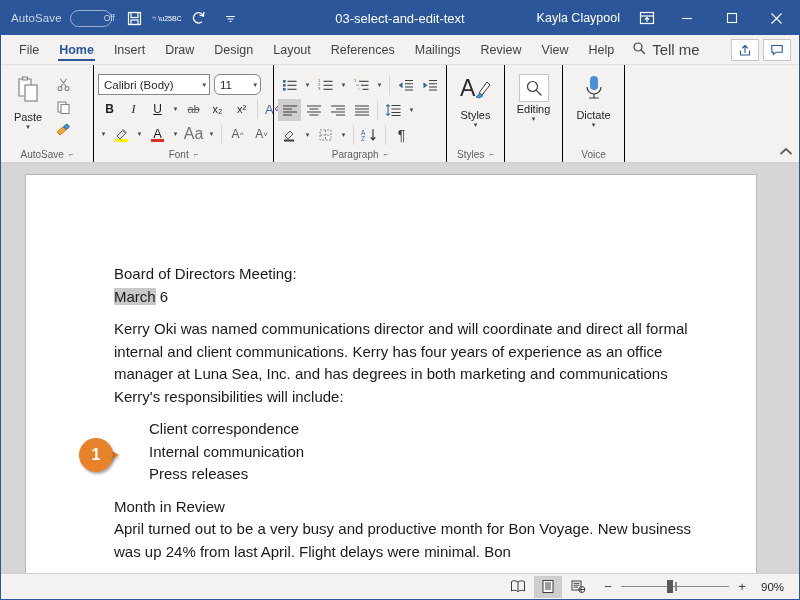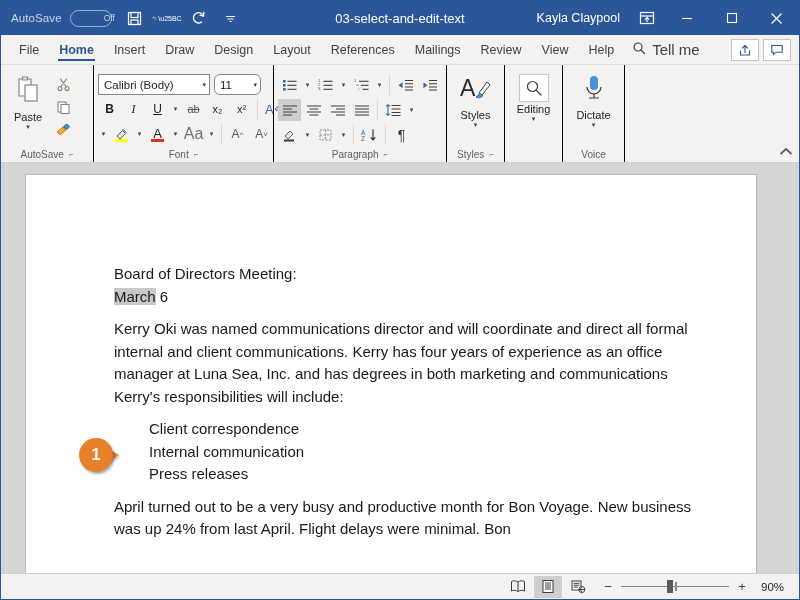--- a/index.html
+++ b/index.html
@@ -609,20 +609,21 @@
         </div>
         <div class="para">
           <div>Kerry Oki was named communications director and will coordinate and direct all formal internal and client communications. Kerry has four years of experience as an office manager at Luna Sea, Inc. and has degrees in both marketing and communications Kerry's responsibilities will include:</div>
         </div>
         <div class="para">
           <div class="listitem">Client correspondence</div>
           <div class="listitem">Internal communication</div>
           <div class="listitem">Press releases</div>
         </div>
         <div class="para">
+          <div>Month in Review</div>
           <div>April turned out to be a very busy and productive month for Bon Voyage. New business was up 24% from last April. Flight delays were minimal.  Bon</div>
         </div>
       </div>
     </div>
 
     <div class="callout">
       <div class="beak"></div>
       <div class="circle">1</div>
     </div>
   </div>

